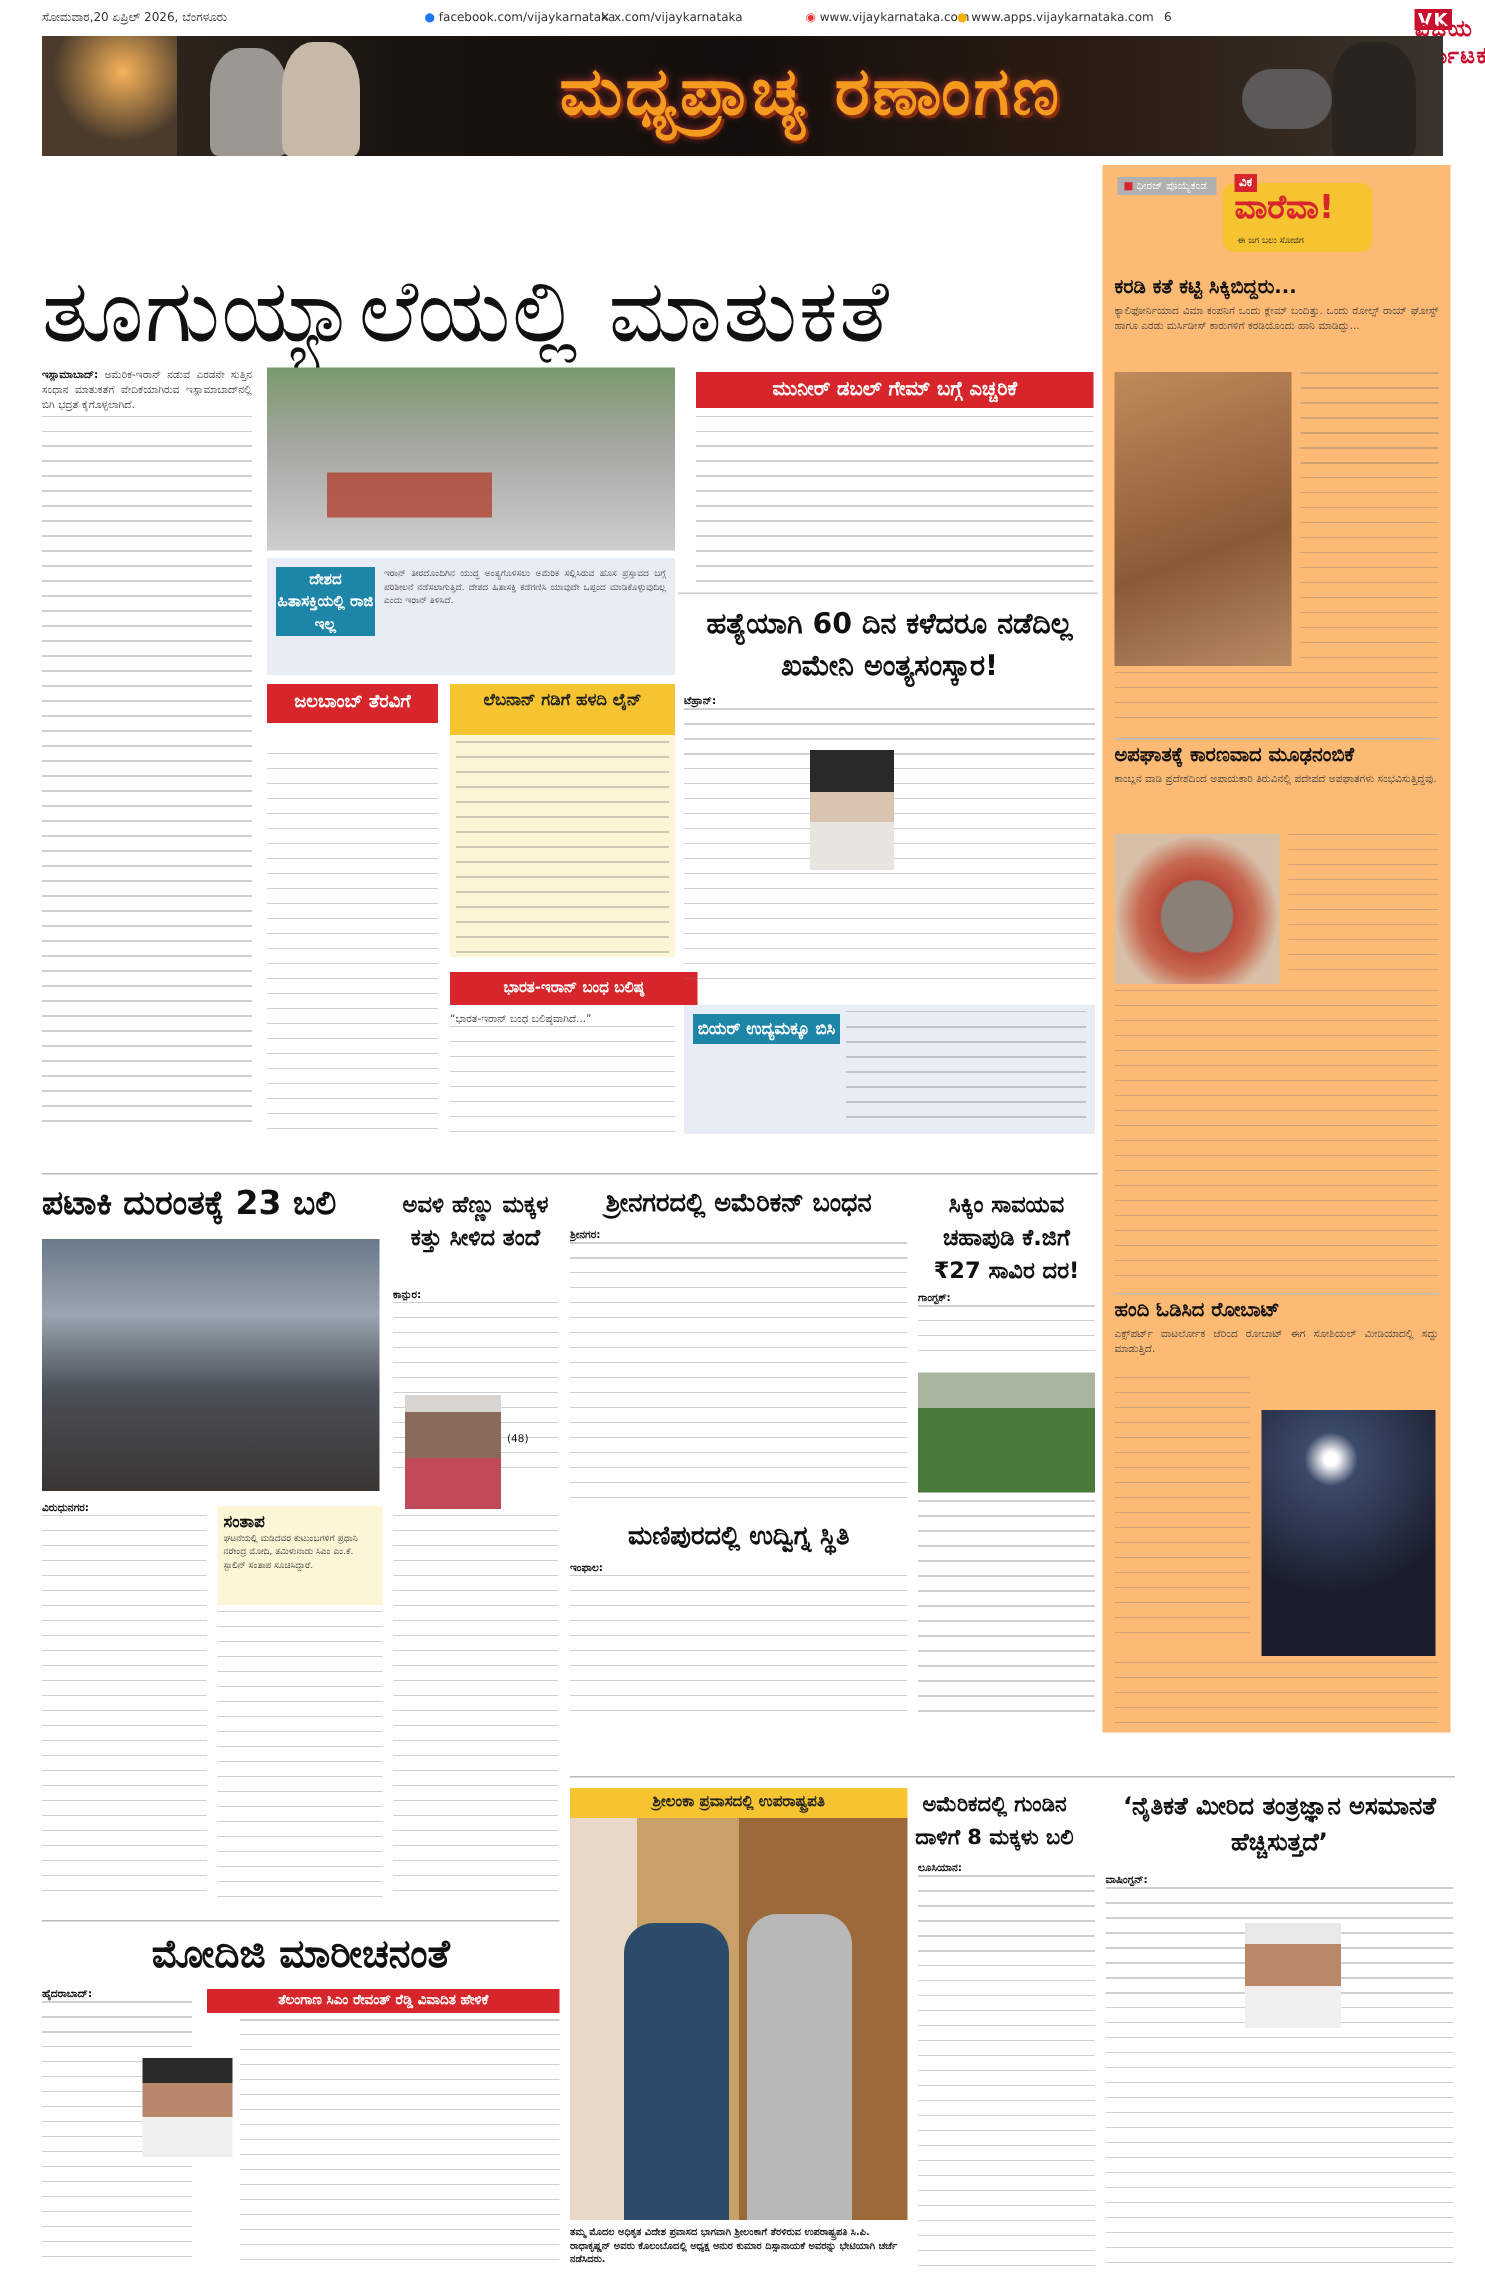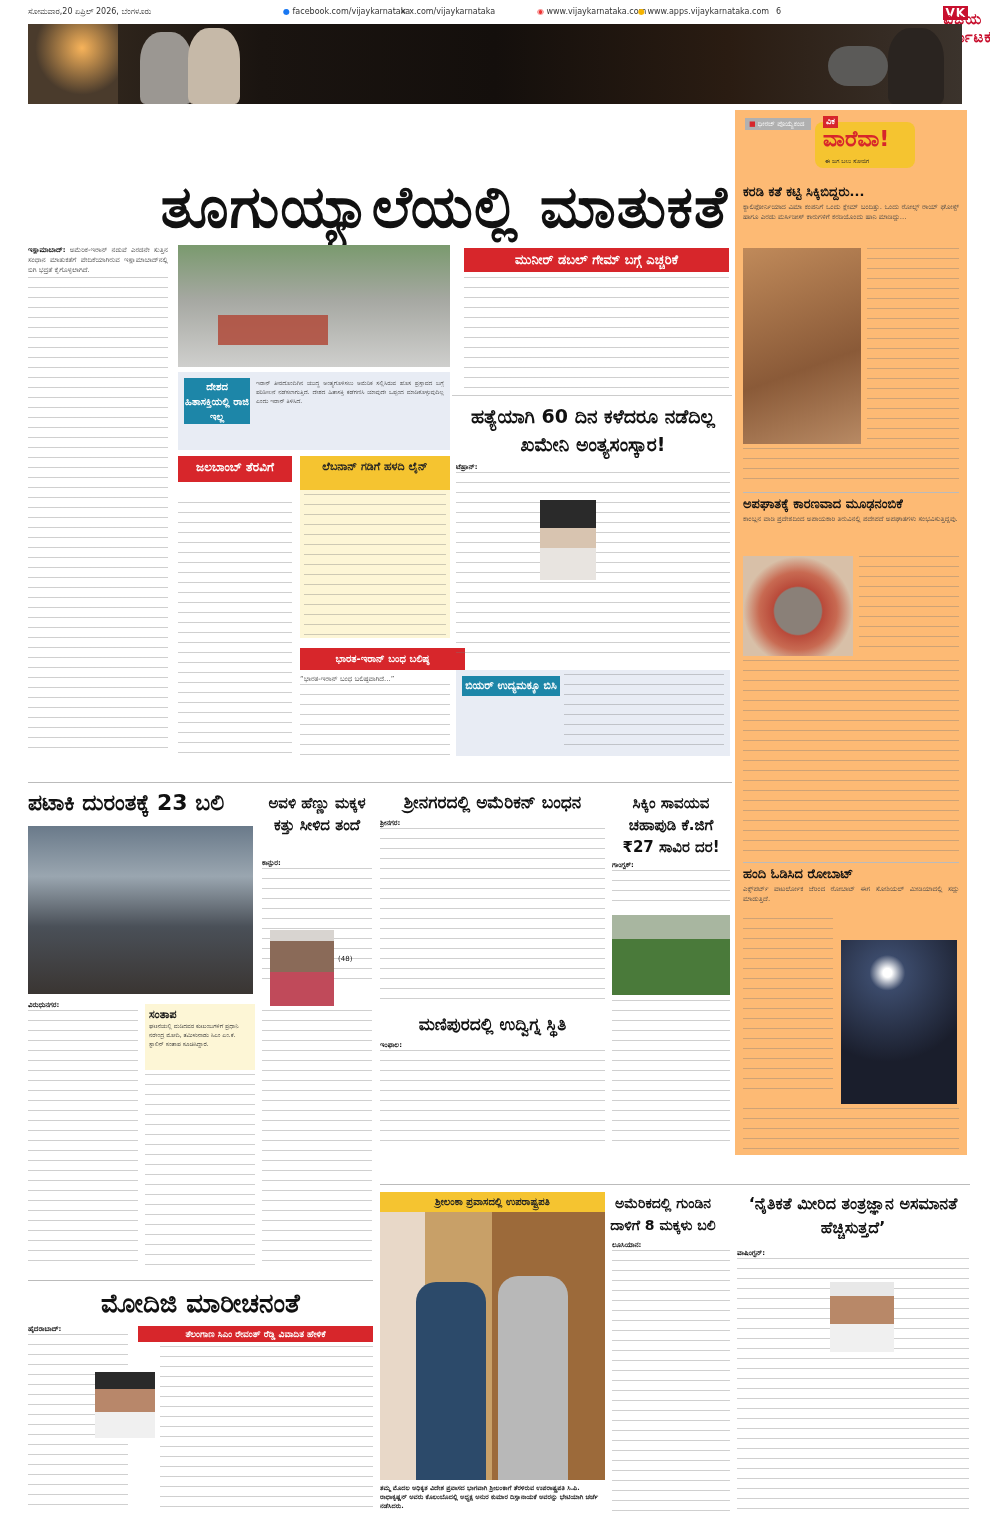--- a/index.html
+++ b/index.html
@@ -7,21 +7,21 @@
 .abs{position:absolute}
 .topbar{left:0;top:0;width:990px;height:22px;font-size:8px;color:#333}
 .topbar span{position:absolute;top:7px}
 .logo{position:absolute;right:22px;top:3px;font-weight:bold;font-size:15px;color:#c8102e;letter-spacing:1px}
 .logo b{background:#c8102e;color:#fff;padding:0 2px;font-size:12px}
 .banner{left:28px;top:24px;width:934px;height:80px;background:linear-gradient(90deg,#3a2e22 0%,#1a1410 25%,#140f0c 50%,#2a1c12 75%,#3b332c 100%);overflow:hidden}
 .banner-title{position:absolute;left:345px;top:12px;font-size:44px;font-weight:bold;color:#f39a1f;text-shadow:0 0 6px #a33,2px 2px 0 #7a2b00;letter-spacing:2px}
 .face{position:absolute;border-radius:40% 40% 10% 10%;background:#8d8a86}
 .kicker{left:28px;top:112px;width:700px;text-align:center;font-size:22px;font-weight:bold;line-height:31px}
 .kicker .sep{color:#d7262b}
-.mainhead{left:28px;top:176px;width:700px;text-align:right;font-size:58px;font-weight:700;line-height:62px;letter-spacing:1px;font-family:"DejaVu Serif",serif}
+.mainhead{left:28px;top:176px;width:700px;text-align:left;font-size:58px;font-weight:400;line-height:62px;letter-spacing:1px;font-family:"DejaVu Serif",serif}
 .col-text{font-size:7px;line-height:10px;color:#444;text-align:justify;overflow:hidden}
 .filler{background:repeating-linear-gradient(180deg,#777 0 1px,transparent 1px 10px);opacity:.35}
 .photo{background:#777}
 .redbar{background:#d7262b;color:#fff;font-weight:bold;text-align:center}
 .yellowbar{background:#f5c430;color:#222;font-weight:bold;text-align:center}
 .tealbox{background:#1d86a8;color:#fff;font-weight:bold;text-align:center}
 .bluebox{background:#e8ecf4}
 .yellowbox{background:#fdf6d6}
 .rightcol{left:735px;top:110px;width:232px;height:1045px;background:#fdba74}
 .sidehead{font-weight:bold;font-size:13px;color:#111}
@@ -38,20 +38,21 @@
   <span style="left:537px"><span style="position:static;color:#e33">◉</span> <span style="position:static">www.vijaykarnataka.com</span></span>
   <span style="left:638px"><span style="position:static;color:#f5b400">●</span> <span style="position:static">www.apps.vijaykarnataka.com</span></span>
   <span style="left:776px">6</span>
   <div class="logo"><span>ವಿಜಯ ಕರ್ನಾಟಕ</span> <b>VK</b></div>
 </div>
 
 <div class="abs banner">
   <div style="position:absolute;left:0;top:0;width:90px;height:80px;background:radial-gradient(circle at 60% 30%,#f7b35a,#4a3b2c 60%)"></div>
   <div class="face" style="left:112px;top:8px;width:52px;height:72px;background:#9b9792"></div>
   <div class="face" style="left:160px;top:4px;width:52px;height:76px;background:#c6b9a8"></div>
+  <div class="banner-title">ಮಧ್ಯಪ್ರಾಚ್ಯ ರಣಾಂಗಣ</div>
   <div style="position:absolute;left:800px;top:22px;width:60px;height:40px;background:#5b5a58;border-radius:20px"></div>
   <div class="face" style="left:860px;top:4px;width:56px;height:76px;background:#2a2420"></div>
 </div>
 
 <div class="abs kicker">
 </div>
 <div class="abs mainhead">ತೂಗುಯ್ಯಾಲೆಯಲ್ಲಿ ಮಾತುಕತೆ</div>
 
 <div class="abs col-text" style="left:28px;top:245px;width:140px;height:510px">
   <b style="color:#111">ಇಸ್ಲಾಮಾಬಾದ್:</b> <span>ಅಮೆರಿಕ-ಇರಾನ್ ನಡುವೆ ಎರಡನೇ ಸುತ್ತಿನ ಸಂಧಾನ ಮಾತುಕತೆಗೆ ವೇದಿಕೆಯಾಗಿರುವ ಇಸ್ಲಾಮಾಬಾದ್‌ನಲ್ಲಿ ಬಿಗಿ ಭದ್ರತೆ ಕೈಗೊಳ್ಳಲಾಗಿದೆ.</span>

